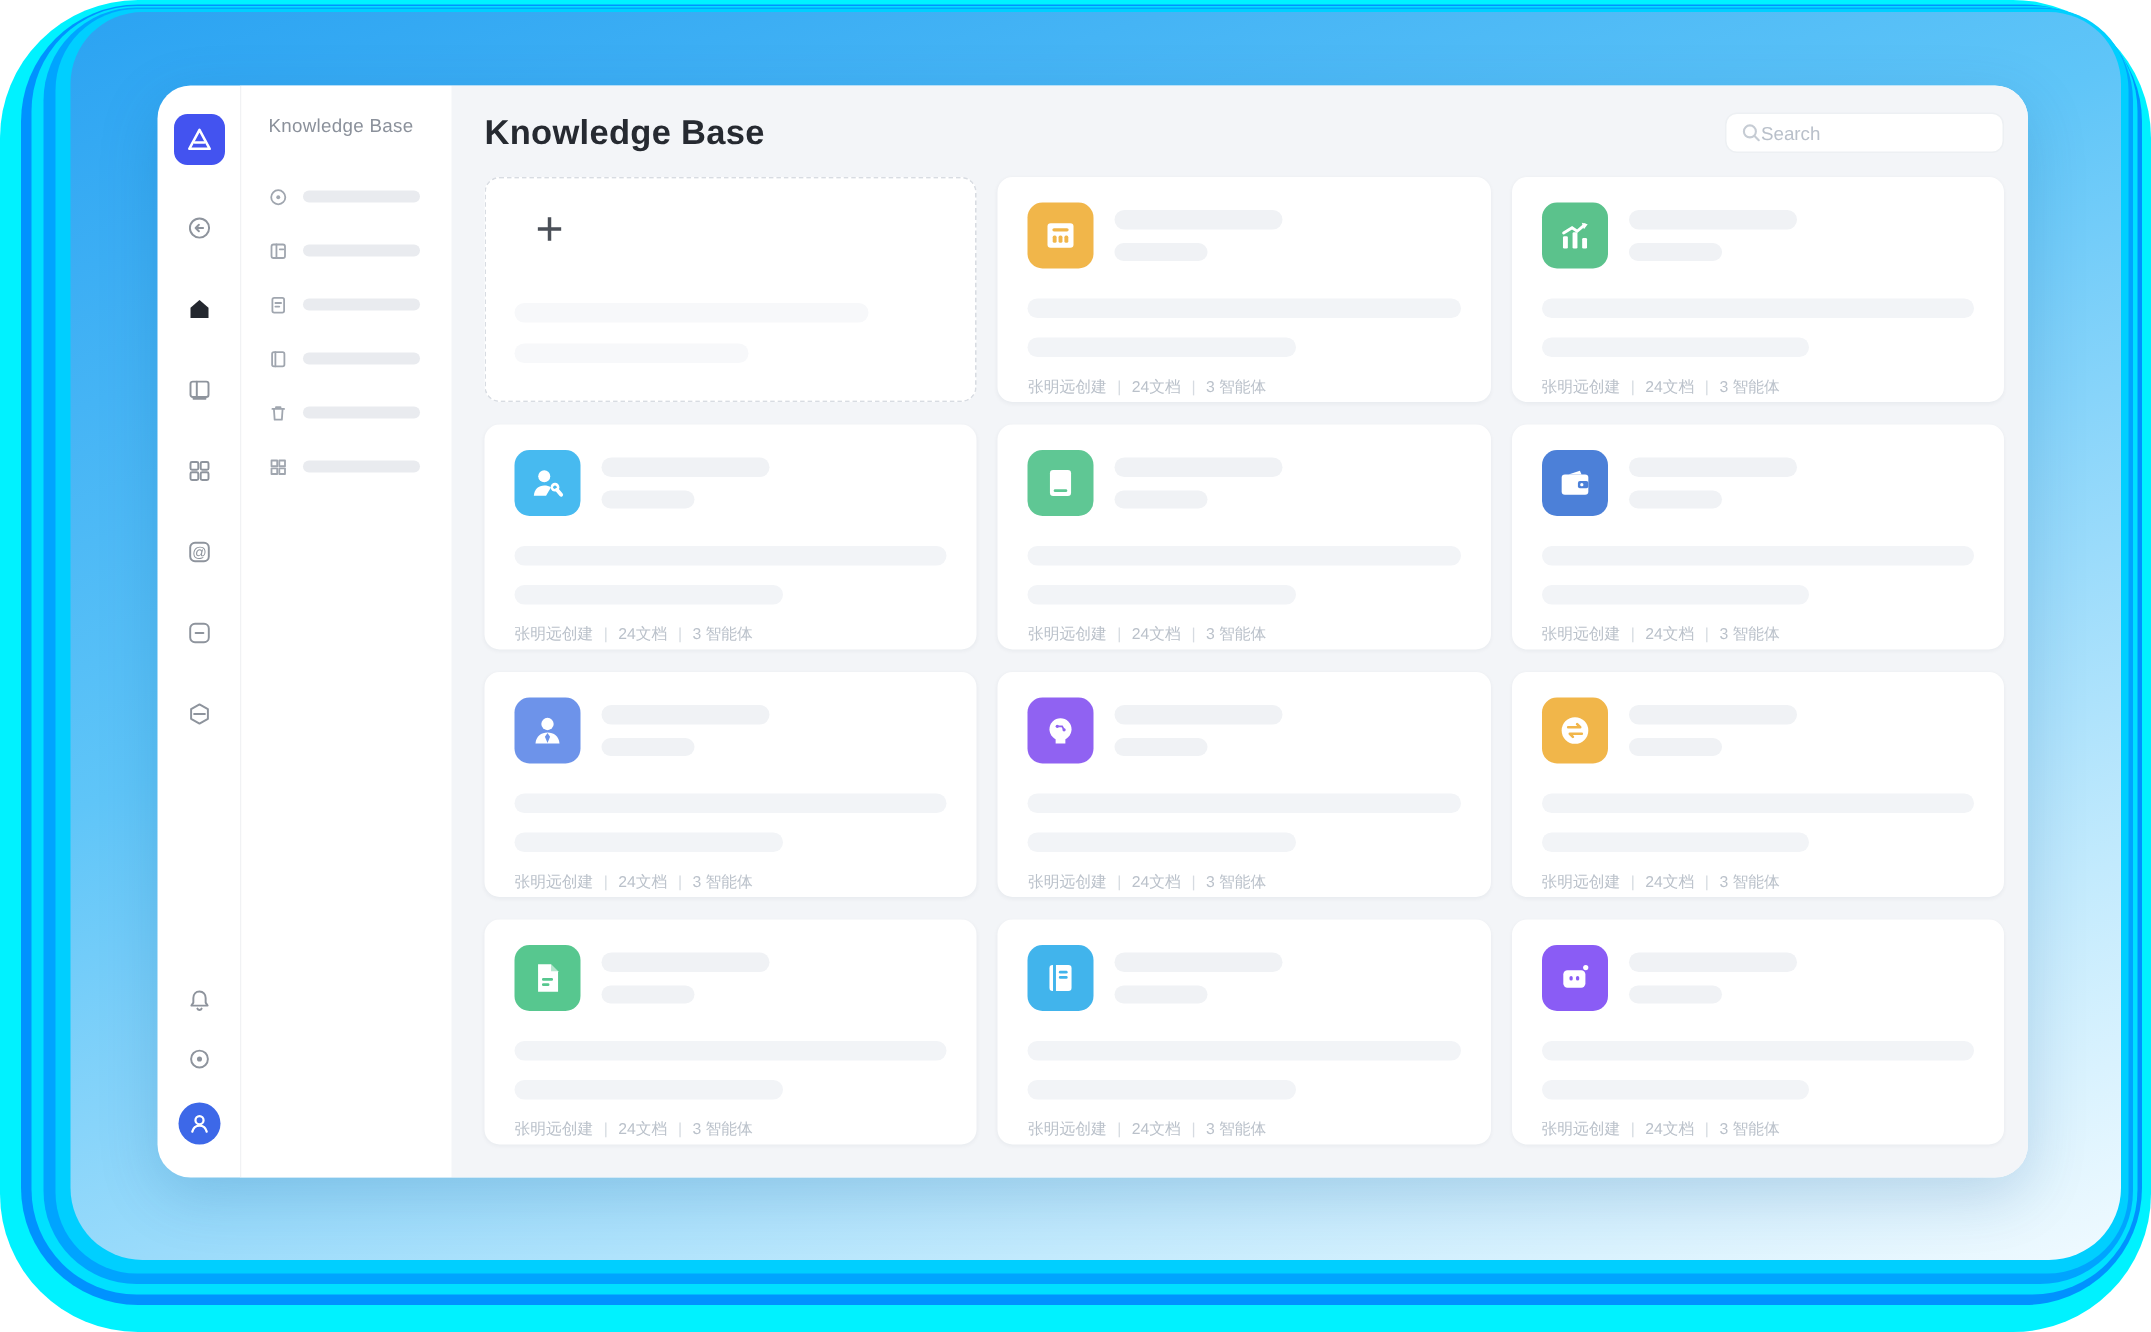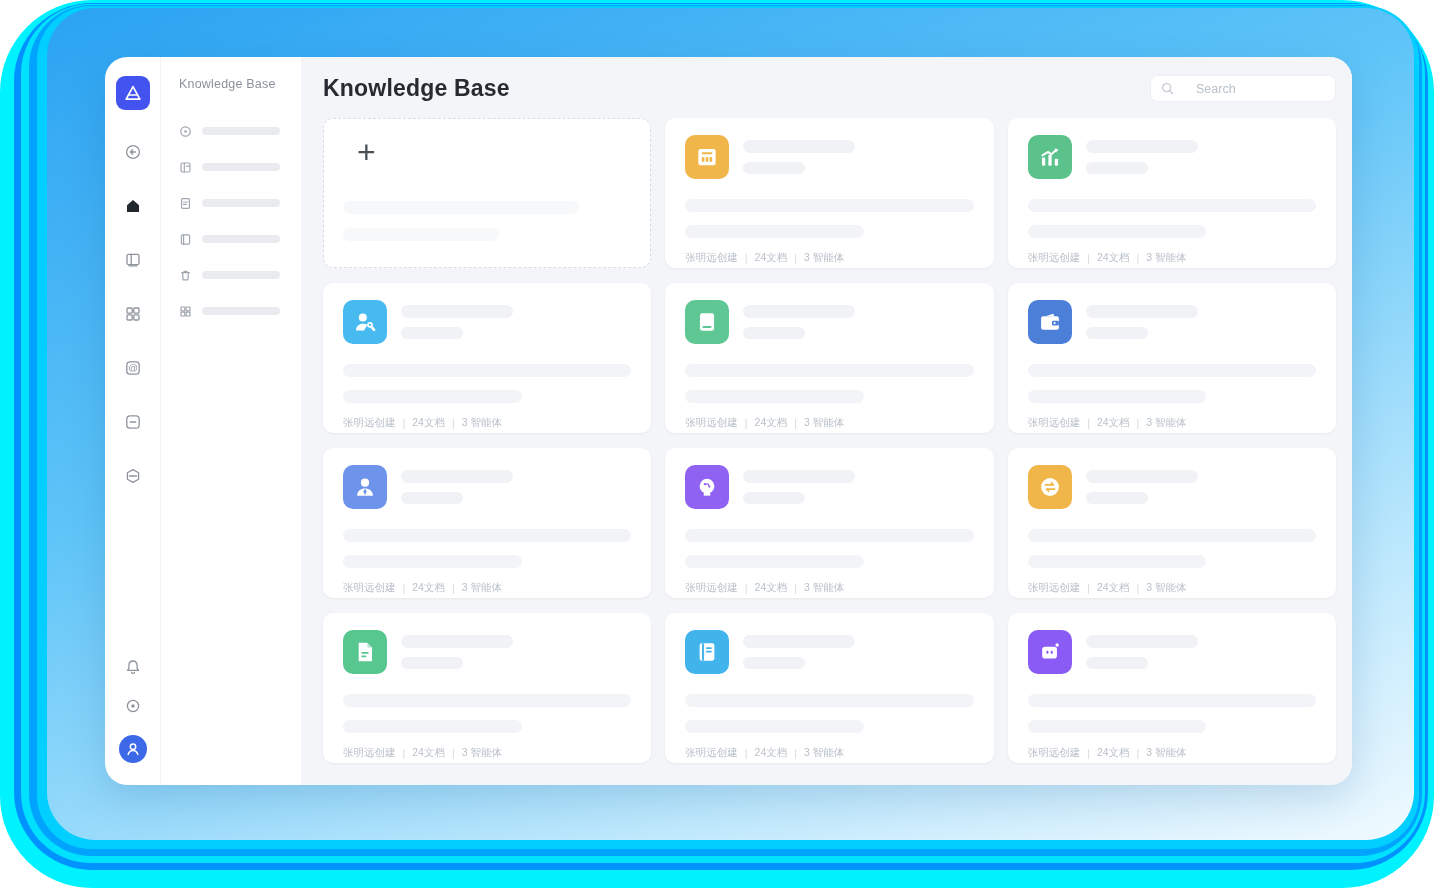--- a/index.html
+++ b/index.html
@@ -34,21 +34,21 @@
   .sb2-list { margin-top:22px; display:flex; flex-direction:column; }
   .sb-item { height:36px; display:flex; align-items:center; gap:10px; cursor:pointer; }
   .sb-item svg { width:13px; height:13px; stroke:#A0A6AF; stroke-width:1.2; fill:none; stroke-linecap:round; stroke-linejoin:round; flex:0 0 13px; }
   .sb-item svg .f { fill:#A0A6AF; stroke:none; }
   .sk { background:#E9EBEF; border-radius:4px; }
   .sb-sk { width:78px; height:8px; }
   
   .main { flex:1; background:#F3F5F8; padding:18px 16px 0 22px; overflow:hidden; }
   .mhead { display:flex; align-items:center; justify-content:space-between; margin-bottom:16px; }
   .ptitle { font-size:23px; font-weight:700; color:#262A31; letter-spacing:.2px; }
-  .search { width:186px; height:27px; background:#fff; border:1px solid #EDF0F3; border-radius:8px; display:flex; align-items:center; gap:22px; padding:0 10px; }
+  .search { width:186px; height:27px; background:#fff; border:1px solid #EDF0F3; border-radius:8px; display:flex; align-items:center; gap:0; padding:0 10px; }
   .search svg { width:13px; height:13px; stroke:#C6CCD4; stroke-width:1.4; fill:none; stroke-linecap:round; flex:0 0 13px; }
   .search input { border:none; outline:none; background:transparent; width:100%; font-size:12.5px; color:#5A6270; font-family:"Liberation Sans", sans-serif; }
   .search input::placeholder { color:#B9C0CA; }
   .grid { display:grid; grid-template-columns:repeat(3,1fr); gap:15px 14px; }
   .card { background:#fff; border-radius:10px; height:150px; padding:17px 20px 12px; box-shadow:0 1px 3px rgba(20,30,50,.05); cursor:pointer; }
   .card.create { border:1.5px dashed #D8DCE2; box-shadow:none; padding:16px 19px; }
   .plus { font-size:32px; line-height:30px; color:#4B5058; font-weight:400; display:inline-block; margin:2px 0 0 14px; }
   .cr-sk1 { width:82%; height:13px; background:#F7F8FA; border-radius:7px; margin-top:34px; }
   .cr-sk2 { width:54%; height:13px; background:#F7F8FA; border-radius:7px; margin-top:14px; }
   .chead { display:flex; gap:14px; }

